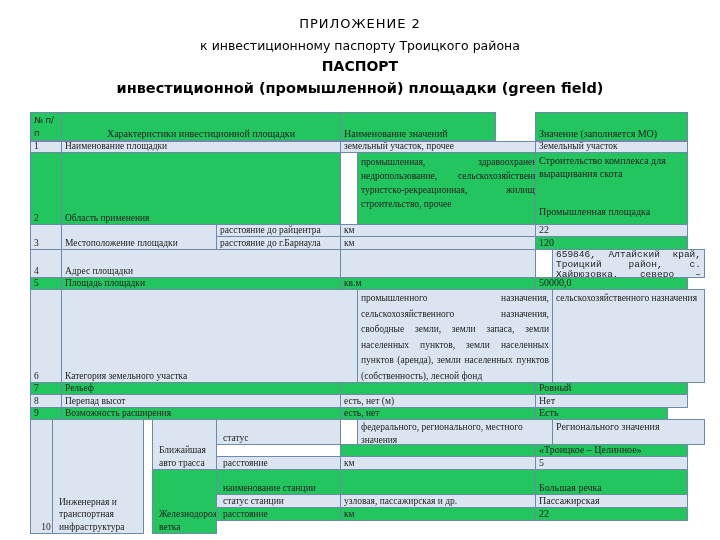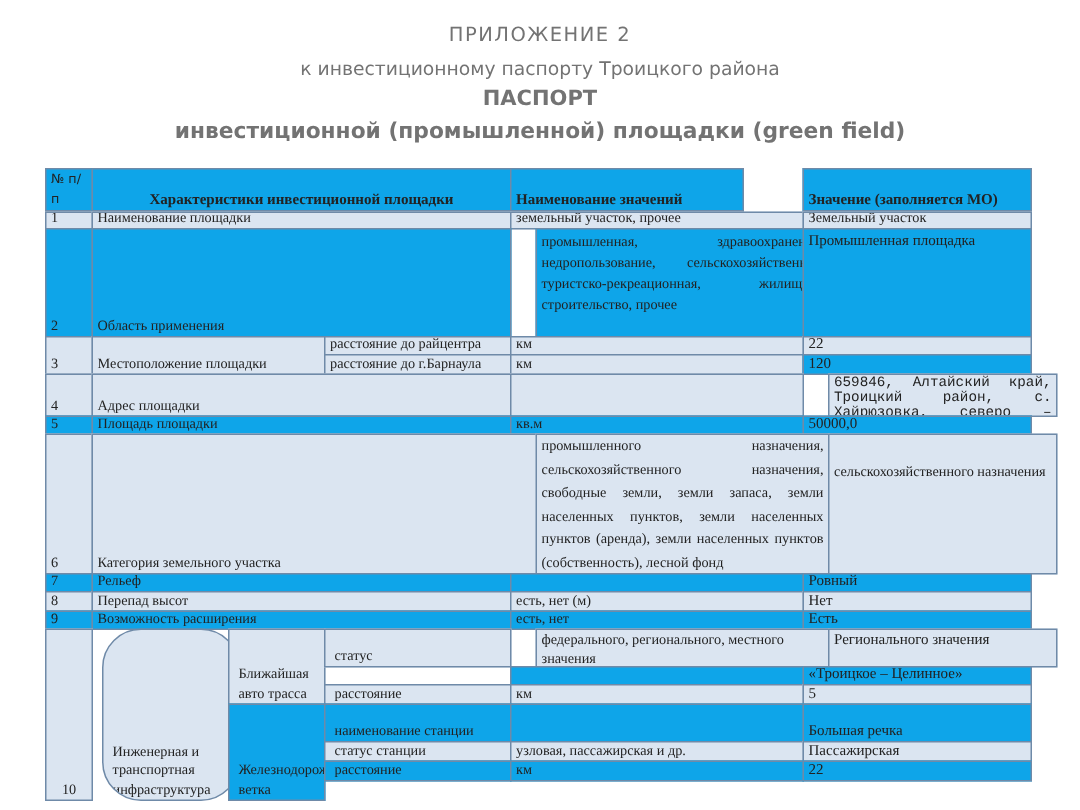--- a/index.html
+++ b/index.html
@@ -1,28 +1,28 @@
 <!DOCTYPE html>
 <html><head>
 <meta charset="utf-8">
 <style>
   html, body { margin: 0; padding: 0; background: #ffffff; }
   body { width: 720px; height: 540px; position: relative; overflow: hidden; }
-  .hdr { position: absolute; left: 0; width: 720px; text-align: center; color: #737373; font-family: "DejaVu Sans", sans-serif; }
+  .hdr { position: absolute; left: 0; width: 720px; text-align: center; color: #000000; font-family: "DejaVu Sans", sans-serif; }
   .h1 { top: 16px; font-size: 13px; letter-spacing: 1px; }
   .h2 { top: 38px; font-size: 12.5px; }
   .h3 { top: 58px; font-size: 14px; font-weight: bold; }
   .h4 { top: 80px; font-size: 14.5px; font-weight: bold; }
 
   .tbl { position: absolute; left: 30px; top: 112px; width: 658px; }
   .cell { position: absolute; box-sizing: border-box; border: 1px solid #6f8aa8; font-family: "Liberation Serif", serif; font-size: 9.5px; color: #222; padding: 0 3px; display: flex; align-items: flex-end; line-height: 12.5px; overflow: hidden; }
   .bl { background: #dbe5f1; }
-  .wh { background: #0ea5e9; }
+  .wh { background: #22c55e; }
   .top { align-items: flex-start; margin-left: 17px; }
-  .bold { font-weight: bold; font-size: 10px; }
+  .bold { font-weight: normal; font-size: 10px; }
   .just { text-align: justify; text-align-last: auto; }
   .val { font-size: 10px; }
   .hdrrow { border-bottom: 2px solid #6f8aa8; }
 </style>
 </head>
 <body>
 
 <div class="hdr h1">ПРИЛОЖЕНИЕ 2</div>
 <div class="hdr h2">к инвестиционному паспорту Троицкого района</div>
 <div class="hdr h3">ПАСПОРТ</div>
@@ -41,20 +41,21 @@
   <div class="cell bl" style="left:31px;top:29px;width:280px;height:12px;">Наименование площадки</div>
   <div class="cell bl" style="left:310px;top:29px;width:196px;height:12px;">земельный участок, прочее</div>
   <div class="cell bl" style="left:505px;top:29px;width:153px;height:12px;">Земельный участок</div>
 
   <div class="cell wh" style="left:0;top:40px;width:32px;height:73px;">2</div>
   <div class="cell wh" style="left:31px;top:40px;width:280px;height:73px;">Область применения</div>
   <div class="cell wh top just" style="left:310px;top:40px;width:196px;height:73px;padding-top:2px;">
       <span style="display:block;text-align:justify;line-height:14px;">промышленная, здравоохранение, недропользование, сельскохозяйственная, туристско-рекреационная, жилищное строительство, прочее</span>
     </div>
   <div class="cell wh" style="left:505px;top:40px;width:153px;height:73px;flex-direction:column;align-items:flex-start;justify-content:space-between;padding-top:2px;padding-bottom:6px;">
+    <span class="val">Строительство комплекса для выращивания скота</span>
     <span class="val">Промышленная площадка</span>
   </div>
 
   <div class="cell bl" style="left:0;top:112px;width:32px;height:26px;">3</div>
   <div class="cell bl" style="left:31px;top:112px;width:156px;height:26px;">Местоположение площадки</div>
   <div class="cell bl" style="left:186px;top:112px;width:125px;height:13px;">расстояние до райцентра</div>
   <div class="cell bl" style="left:310px;top:112px;width:196px;height:13px;">км</div>
   <div class="cell bl val" style="left:505px;top:112px;width:153px;height:13px;">22</div>
   <div class="cell bl" style="left:186px;top:124px;width:125px;height:14px;">расстояние до г.Барнаула</div>
   <div class="cell bl" style="left:310px;top:124px;width:196px;height:14px;">км</div>
@@ -70,39 +71,39 @@
   <div class="cell wh" style="left:0;top:165px;width:32px;height:13px;">5</div>
   <div class="cell wh" style="left:31px;top:165px;width:280px;height:13px;">Площадь площадки</div>
   <div class="cell wh" style="left:310px;top:165px;width:196px;height:13px;text-align:center;">кв.м</div>
   <div class="cell wh val" style="left:505px;top:165px;width:153px;height:13px;">50000,0</div>
 
   <div class="cell bl" style="left:0;top:177px;width:32px;height:94px;">6</div>
   <div class="cell bl" style="left:31px;top:177px;width:312px;height:94px;">Категория земельного участка</div>
   <div class="cell bl top" style="left:310px;top:177px;width:196px;height:94px;padding-top:1px;">
       <span style="display:block;text-align:justify;line-height:15.5px;">промышленного назначения, сельскохозяйственного назначения, свободные земли, земли запаса, земли населенных пунктов, земли населенных пунктов (аренда), земли населенных пунктов (собственность), лесной фонд</span>
     </div>
-  <div class="cell bl top" style="left:505px;top:177px;width:153px;height:94px;padding-top:19px;">сельскохозяйственного назначения</div>
+  <div class="cell bl top" style="left:505px;top:177px;width:153px;height:94px;padding-top:2px;">сельскохозяйственного назначения</div>
 
   <div class="cell wh" style="left:0;top:270px;width:32px;height:13px;">7</div>
   <div class="cell wh" style="left:31px;top:270px;width:280px;height:13px;">Рельеф</div>
   <div class="cell wh" style="left:310px;top:270px;width:196px;height:13px;"></div>
   <div class="cell wh val" style="left:505px;top:270px;width:153px;height:13px;">Ровный</div>
 
   <div class="cell bl" style="left:0;top:282px;width:32px;height:14px;">8</div>
   <div class="cell bl" style="left:31px;top:282px;width:280px;height:14px;">Перепад высот</div>
   <div class="cell bl" style="left:310px;top:282px;width:196px;height:14px;">есть, нет (м)</div>
   <div class="cell bl val" style="left:505px;top:282px;width:153px;height:14px;">Нет</div>
 
   <div class="cell wh" style="left:0;top:295px;width:32px;height:13px;">9</div>
   <div class="cell wh" style="left:31px;top:295px;width:280px;height:13px;">Возможность расширения</div>
   <div class="cell wh" style="left:310px;top:295px;width:196px;height:13px;">есть, нет</div>
-  <div class="cell wh val" style="left:505px;top:295px;width:153px;height:13px;">Есть</div>
+  <div class="cell wh val" style="left:505px;top:295px;width:133px;height:13px;">Есть</div>
 
   <div class="cell bl" style="left:0;top:307px;width:32px;height:115px;justify-content:center;">10</div>
-  <div class="cell bl" style="left:38px;top:307px;width:92px;height:115px;padding-left:6px;border-radius:26px;">Инженерная и транспортная инфраструктура</div>
+  <div class="cell bl" style="left:22px;top:307px;width:92px;height:115px;padding-left:6px;">Инженерная и транспортная инфраструктура</div>
 
   <div class="cell bl" style="left:122px;top:307px;width:65px;height:51px;padding-left:6px;">Ближайшая авто трасса</div>
   <div class="cell bl" style="left:186px;top:307px;width:125px;height:26px;padding-left:6px;">статус</div>
   <div class="cell bl top" style="left:310px;top:307px;width:196px;height:26px;line-height:13px;padding-top:1px;">федерального, регионального, местного значения</div>
   <div class="cell bl top val" style="left:505px;top:307px;width:153px;height:26px;padding-top:1px;">Регионального значения</div>
 
   <div class="cell wh" style="left:186px;top:332px;width:125px;height:13px;padding-left:6px;margin-top:33px;">название</div>
   <div class="cell wh" style="left:310px;top:332px;width:196px;height:13px;"></div>
   <div class="cell wh val" style="left:505px;top:332px;width:153px;height:13px;">«Троицкое – Целинное»</div>
 

